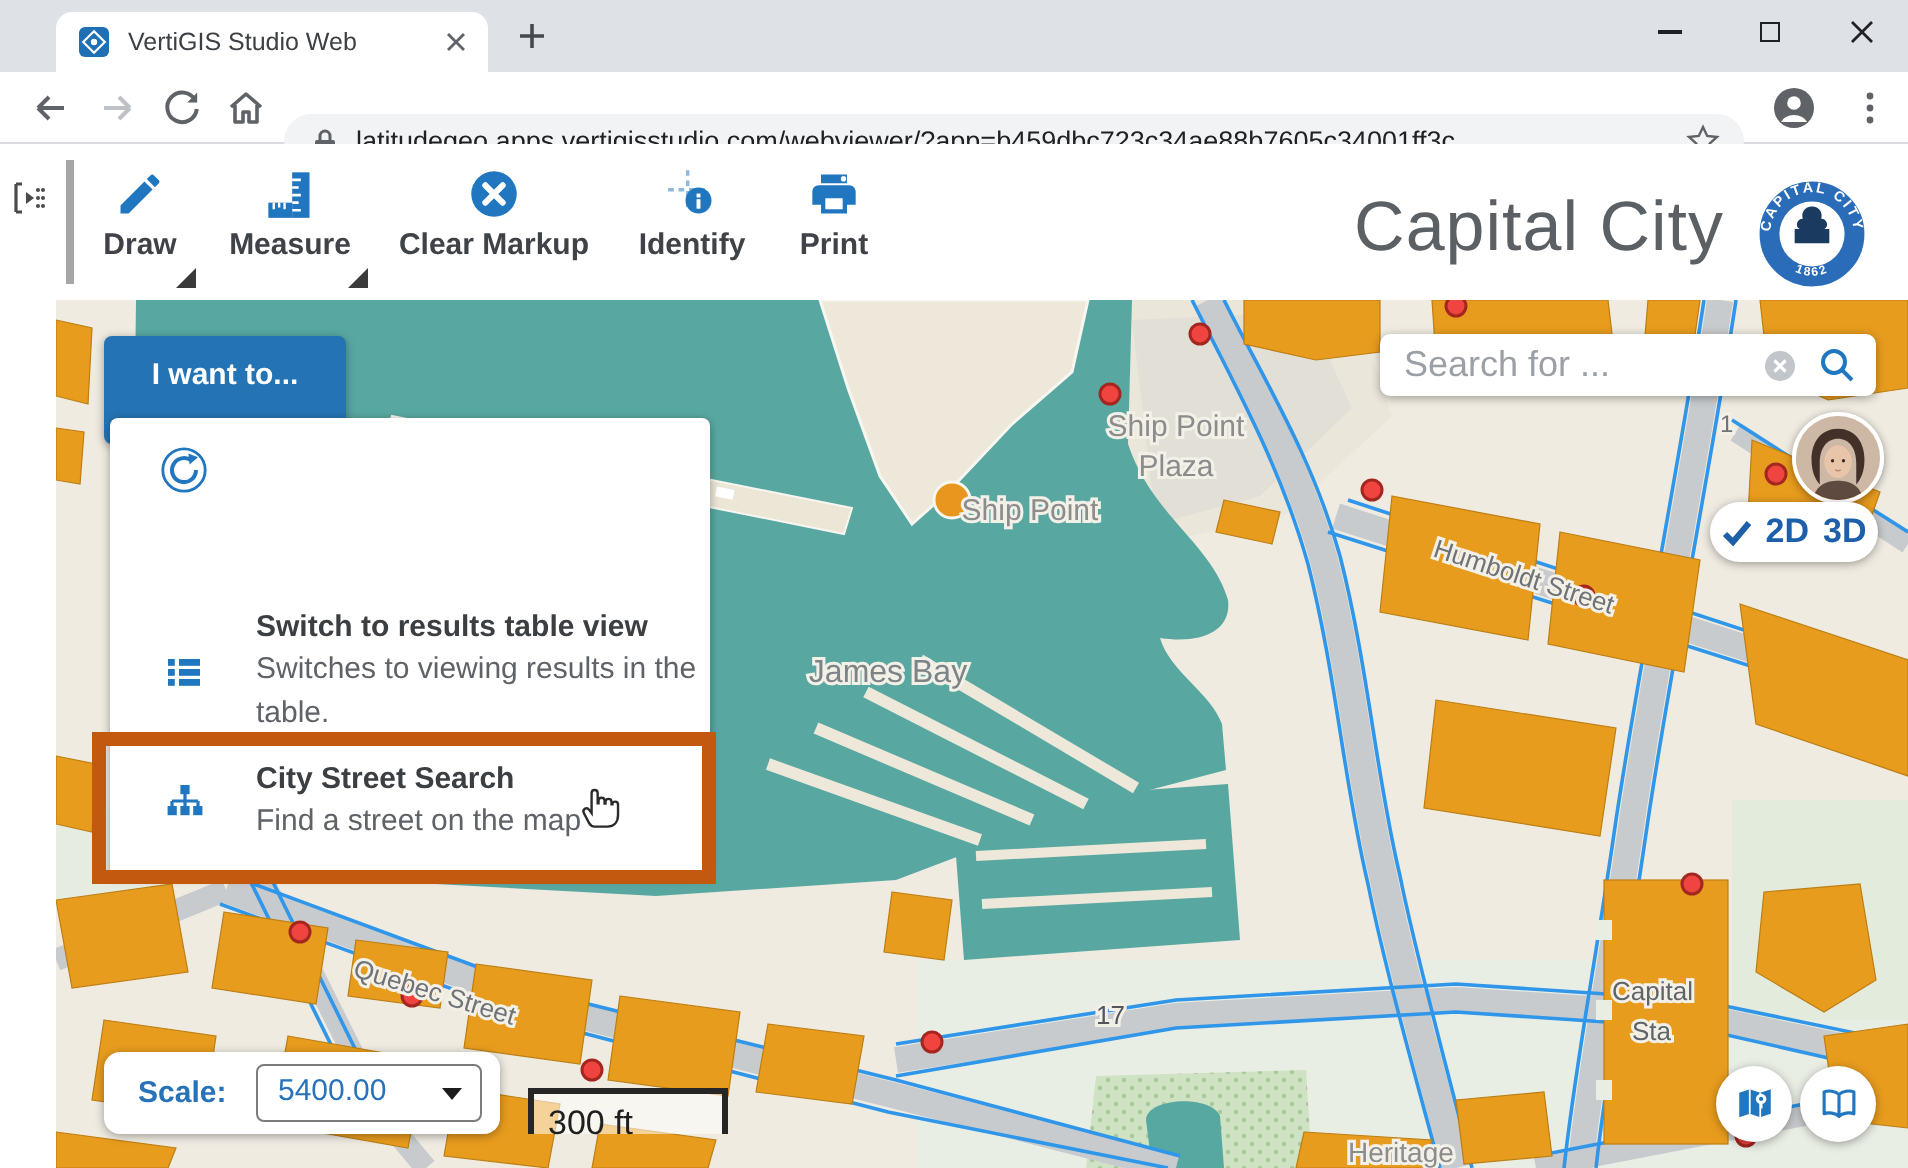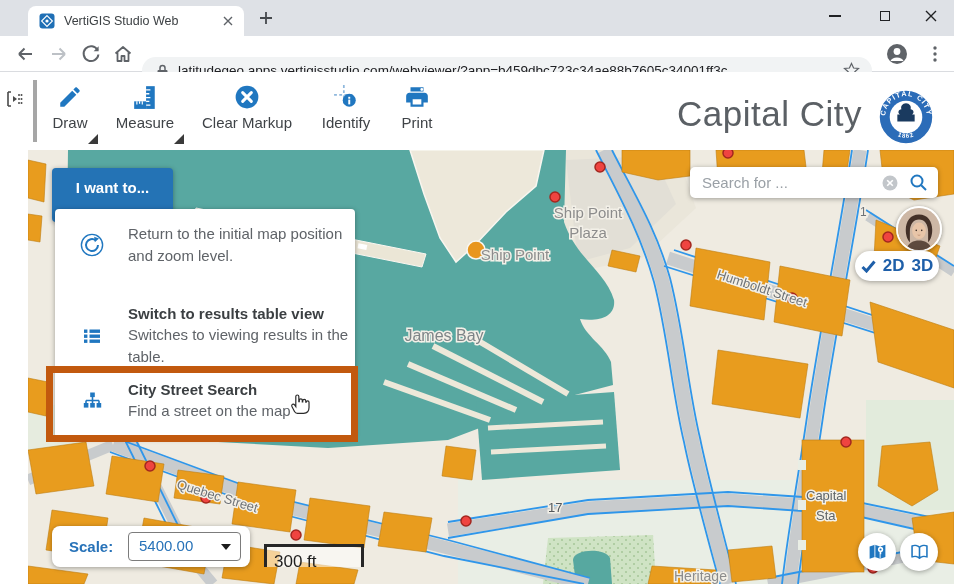--- a/index.html
+++ b/index.html
@@ -28,21 +28,21 @@
   #omni-star { position:absolute; right:12px; top:5px; width:17px; height:17px; }
   #nav-profile { left:886px; } #nav-menu { left:924px; }
 
   
   #app { position:absolute; left:0; top:72px; width:954px; height:512px; background:#fff; }
   #panel-toggle { position:absolute; left:5px; top:18px; width:18px; height:18px; }
   #panel-scrollbar { position:absolute; left:33px; top:8px; width:4px; height:62px; background:#A6A6A6; }
 
   .tool-btn { position:absolute; top:12px; text-align:center; cursor:pointer; }
   .tool-btn svg { display:block; margin:0 auto; }
-  .tool-label { margin-top:4px; font-size:15px; font-weight:400; color:#3F4347; white-space:nowrap; }
+  .tool-label { margin-top:4px; font-size:15px; font-weight:700; color:#3F4347; white-space:nowrap; }
   .tool-tri { position:absolute; width:10px; height:10px; background:#3A3A3A; clip-path:polygon(100% 0, 100% 100%, 0 100%); }
   #tri-draw { left:88px; top:62px; } #tri-measure { left:174px; top:62px; }
 
   #app-title { position:absolute; right:92px; top:22px; font-size:35px; font-weight:300; color:#5B6065; letter-spacing:0.5px; white-space:nowrap; }
   #app-logo { position:absolute; left:878px; top:17px; width:56px; height:56px; }
 
   
   #map { position:absolute; left:28px; top:78px; width:926px; height:434px; }
 
   
@@ -52,21 +52,21 @@
   .menu-item { position:absolute; left:0; width:300px; display:flex; align-items:center; cursor:pointer; }
   .menu-ic { width:24px; margin-left:25px; flex:0 0 24px; }
   .menu-txt { margin-left:24px; width:222px; }
   .menu-title { font-size:15px; font-weight:700; color:#3B3F42; line-height:21px; }
   .menu-desc { font-size:15px; color:#5F6368; line-height:22px; }
   #mi-1 { top:14px; } #mi-2 { top:94px; } #mi-3 { top:170px; }
   #highlight-box { position:absolute; left:-9px; top:157px; width:312px; height:76px; border:7px solid #C2590E; pointer-events:none; z-index:3; }
   #cursor { position:absolute; left:288px; top:390px; width:26px; height:26px; z-index:4; pointer-events:none; }
 
   #searchbox { position:absolute; left:690px; top:167px; width:248px; height:31px; background:#fff; border-radius:5px; }
-  #search-ph { position:absolute; left:12px; top:0; height:31px; line-height:31px; font-size:15px; color:#9AA0A6; }
+  #search-ph { position:absolute; left:12px; top:0; height:31px; line-height:31px; font-size:18px; color:#9AA0A6; }
   #search-clear { position:absolute; right:40px; top:8px; width:16px; height:16px; }
   #search-go { position:absolute; right:10px; top:6px; width:19px; height:19px; }
 
   #avatar { position:absolute; left:896px; top:206px; width:46px; height:46px; border-radius:50%; overflow:hidden; border:2px solid #fff; box-shadow:0 1px 4px rgba(0,0,0,0.4); }
 
   #view-toggle { position:absolute; left:855px; top:251px; width:84px; height:30px; background:#fff; border-radius:15px; display:flex; align-items:center; justify-content:center; gap:7px; }
   #vt-2d { font-size:17px; font-weight:700; color:#1E5FA9; } 
   #vt-3d { font-size:17px; font-weight:600; color:#1E5FA9; }
 
   #scale-panel { position:absolute; left:52px; top:526px; width:198px; height:41px; background:#fff; border-radius:8px; }
@@ -373,21 +373,20 @@
   <div id="iwantto-btn" class="shadow">I want to...</div>
 
   <div id="iwantto-menu" class="shadow">
     <div class="menu-item" id="mi-1">
       <svg class="menu-ic" width="24" height="24" viewBox="0 0 24 24">
         <circle cx="12" cy="12" r="10.6" fill="none" stroke="#2077C0" stroke-width="1.4"></circle>
         <path d="M15.8,7.4 A6,6 0 1 0 18,12" fill="none" stroke="#2077C0" stroke-width="2"></path>
         <polygon points="14.2,3.8 19,5.6 14.8,9.2" fill="#2077C0"></polygon>
       </svg>
       <div class="menu-txt">
-        <div class="menu-desc">Return to the initial map position and zoom level.</div>
       </div>
     </div>
     <div class="menu-item" id="mi-2">
       <svg class="menu-ic" width="24" height="24" viewBox="0 0 24 24">
         <g fill="#2077C0">
           <rect x="4" y="5.5" width="3.4" height="3.4"></rect>
             <rect x="9.5" y="5.5" width="10.5" height="3.4"></rect>
           <rect x="4" y="10.5" width="3.4" height="3.4"></rect>
             <rect x="9.5" y="10.5" width="10.5" height="3.4"></rect>
           <rect x="4" y="15.5" width="3.4" height="3.4"></rect>

